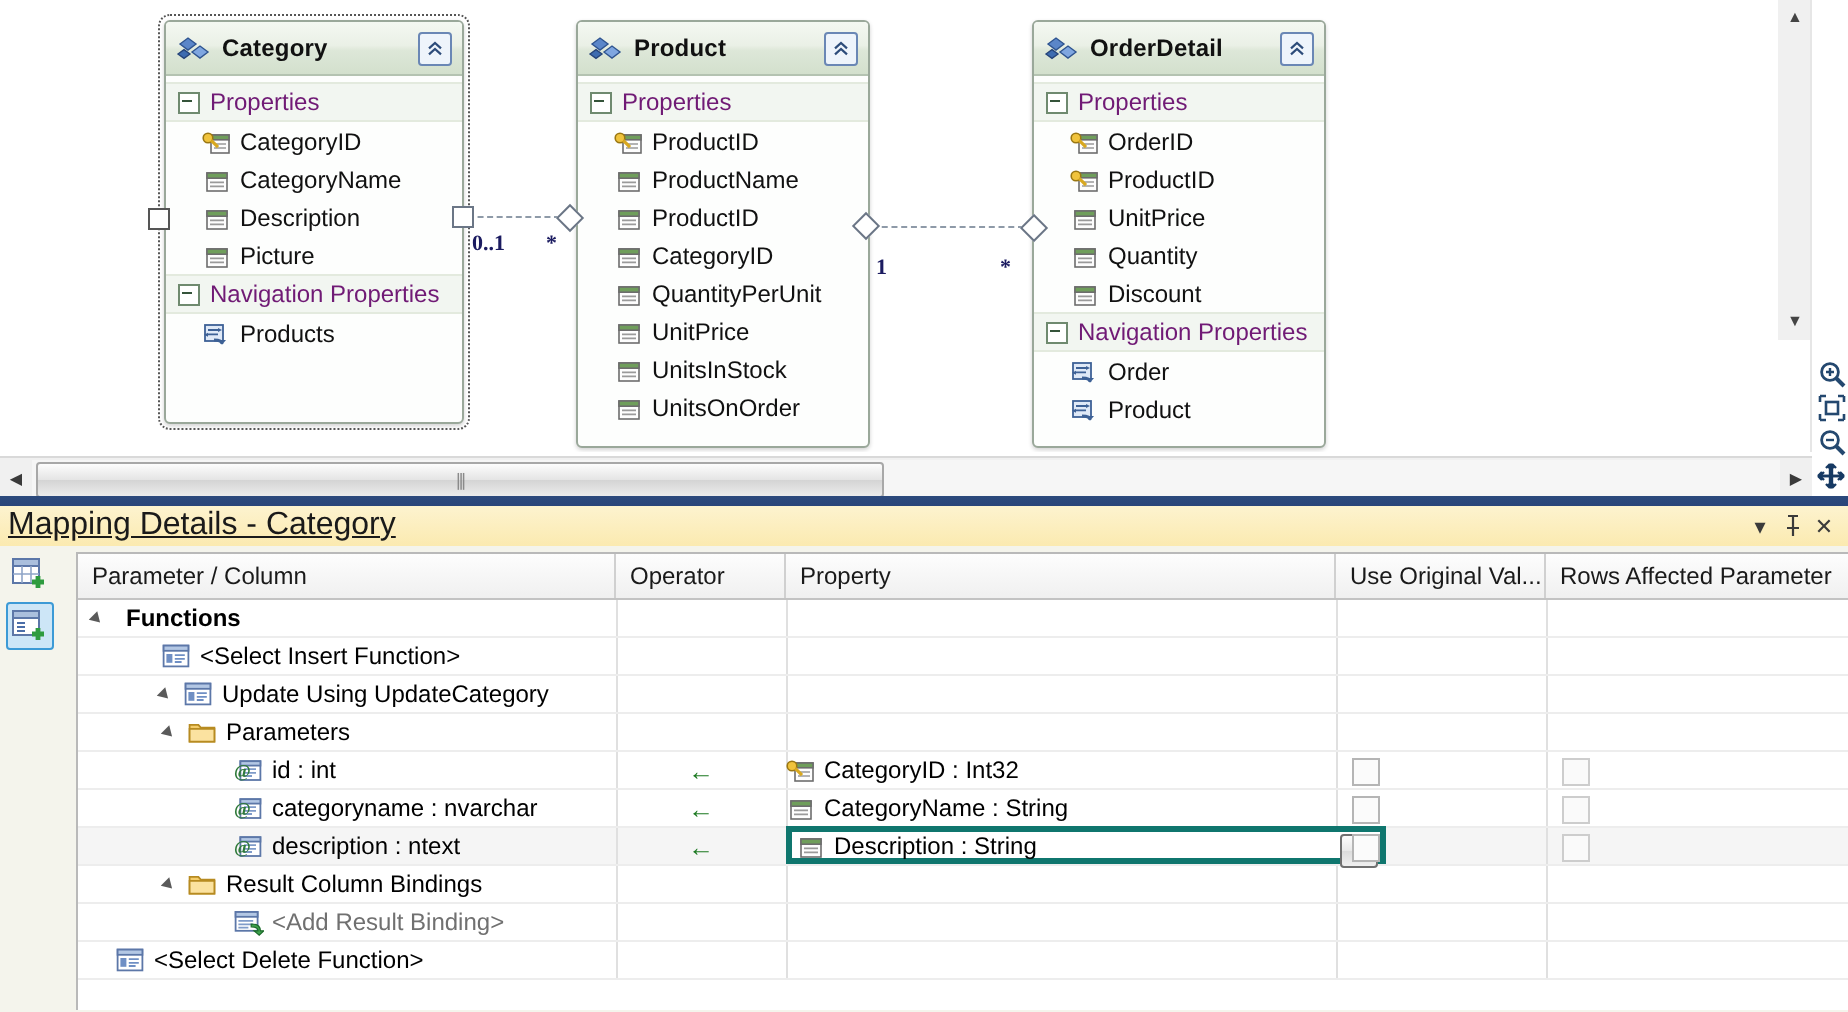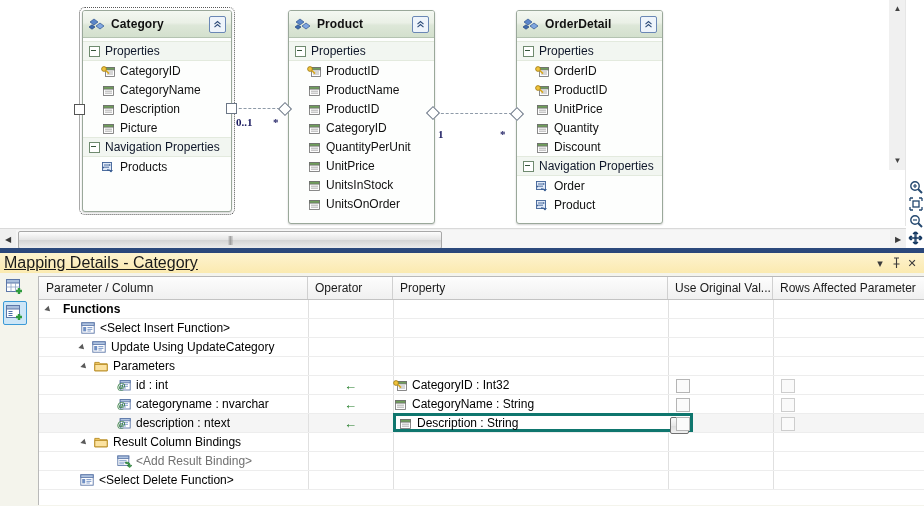--- a/index.html
+++ b/index.html
@@ -18,21 +18,21 @@
   .entity{position:absolute;background:#fdfefd;border:1px solid #9aa89a;border-radius:3px;
           box-shadow:0 1px 2px rgba(0,0,0,.18);overflow:hidden;}
   .entity.sel{outline:1px dotted #555;outline-offset:2px;}
   .ent-head{height:26px;display:flex;align-items:center;padding:0 5px;
             background:linear-gradient(to bottom,#f4f8f2 0%,#eaf0e6 45%,#dde7d8 55%,#d3e0cd 100%);
             border-bottom:1px solid #b4c3b1;}
   .ent-title{font-weight:bold;font-size:12px;margin-left:6px;flex:1;color:#111;letter-spacing:.1px;}
   .chev-btn{width:15px;height:15px;border:1px solid #6a87b5;border-radius:2px;background:#eef4fb;
             display:flex;align-items:center;justify-content:center;color:#2d4c7a;font-size:9px;line-height:1;}
   .ent-body{background:#fdfefd;padding:3px 0 4px 0;}
-  .grp{display:flex;align-items:center;height:18px;padding-left:6px;font-size:12px;color:#0f172a;
+  .grp{display:flex;align-items:center;height:18px;padding-left:6px;font-size:12px;color:#701a75;
        background:#f2f6f1;border-top:1px solid #e3eade;border-bottom:1px solid #e3eade;}
   .grp .box{width:9px;height:9px;border:1px solid #6f8a6f;background:#fff;margin-right:5px;
             position:relative;flex:none;}
   .grp .box:before{content:"";position:absolute;left:1px;top:3px;width:5px;height:1px;background:#35543a;}
   .prop{display:flex;align-items:center;height:19px;padding-left:18px;font-size:12px;color:#111;background:#fdfefd;}
   .prop .lbl{margin-left:5px;}
 
   
   .ico{flex:none;display:inline-block;position:relative;}
   .ico-entity{width:17px;height:15px;}
@@ -677,21 +677,21 @@
                     <path d="M8.6 8.4 q3.4 0 3.4 2 l-2 0 2.6 2.2 2.4 -2.2 -1.8 0 q0 -3.4 -4.6 -3.4z" fill="#3fa34d" stroke="#1d6b2b" stroke-width=".6"></path>
                   </svg></span>
                 <span class="txt muted">&lt;Add Result Binding&gt;</span>
               </div>
             </div>
             <div class="grow">
               <div class="vline" style="left: 269px;"></div>
               <div class="vline" style="left: 354px;"></div>
               <div class="vline" style="left: 629px;"></div>
               <div class="vline" style="left: 734px;"></div>
-              <div class="cell-a" style="padding-left: 41px;">
+              <div class="cell-a" style="padding-left: 19px;">
                 <span class="ico fnico"><svg width="14" height="12" viewBox="0 0 14 12">
                     <rect x="0.8" y="0.8" width="12.4" height="10.4" fill="#fff" stroke="#5c77a8" stroke-width=".9"></rect>
                     <rect x="0.8" y="0.8" width="12.4" height="2.6" fill="#b3c7e4" stroke="#5c77a8" stroke-width=".9"></rect>
                     <rect x="2.2" y="5" width="3" height="4.4" fill="#6f8fc4"></rect>
                     <path d="M6.4 5.6 h5 M6.4 7.4 h5 M6.4 9 h3.4" stroke="#6f8fc4" stroke-width=".9"></path>
                   </svg></span>
                 <span class="txt">&lt;Select Delete Function&gt;</span>
               </div>
             </div>
           </div>

